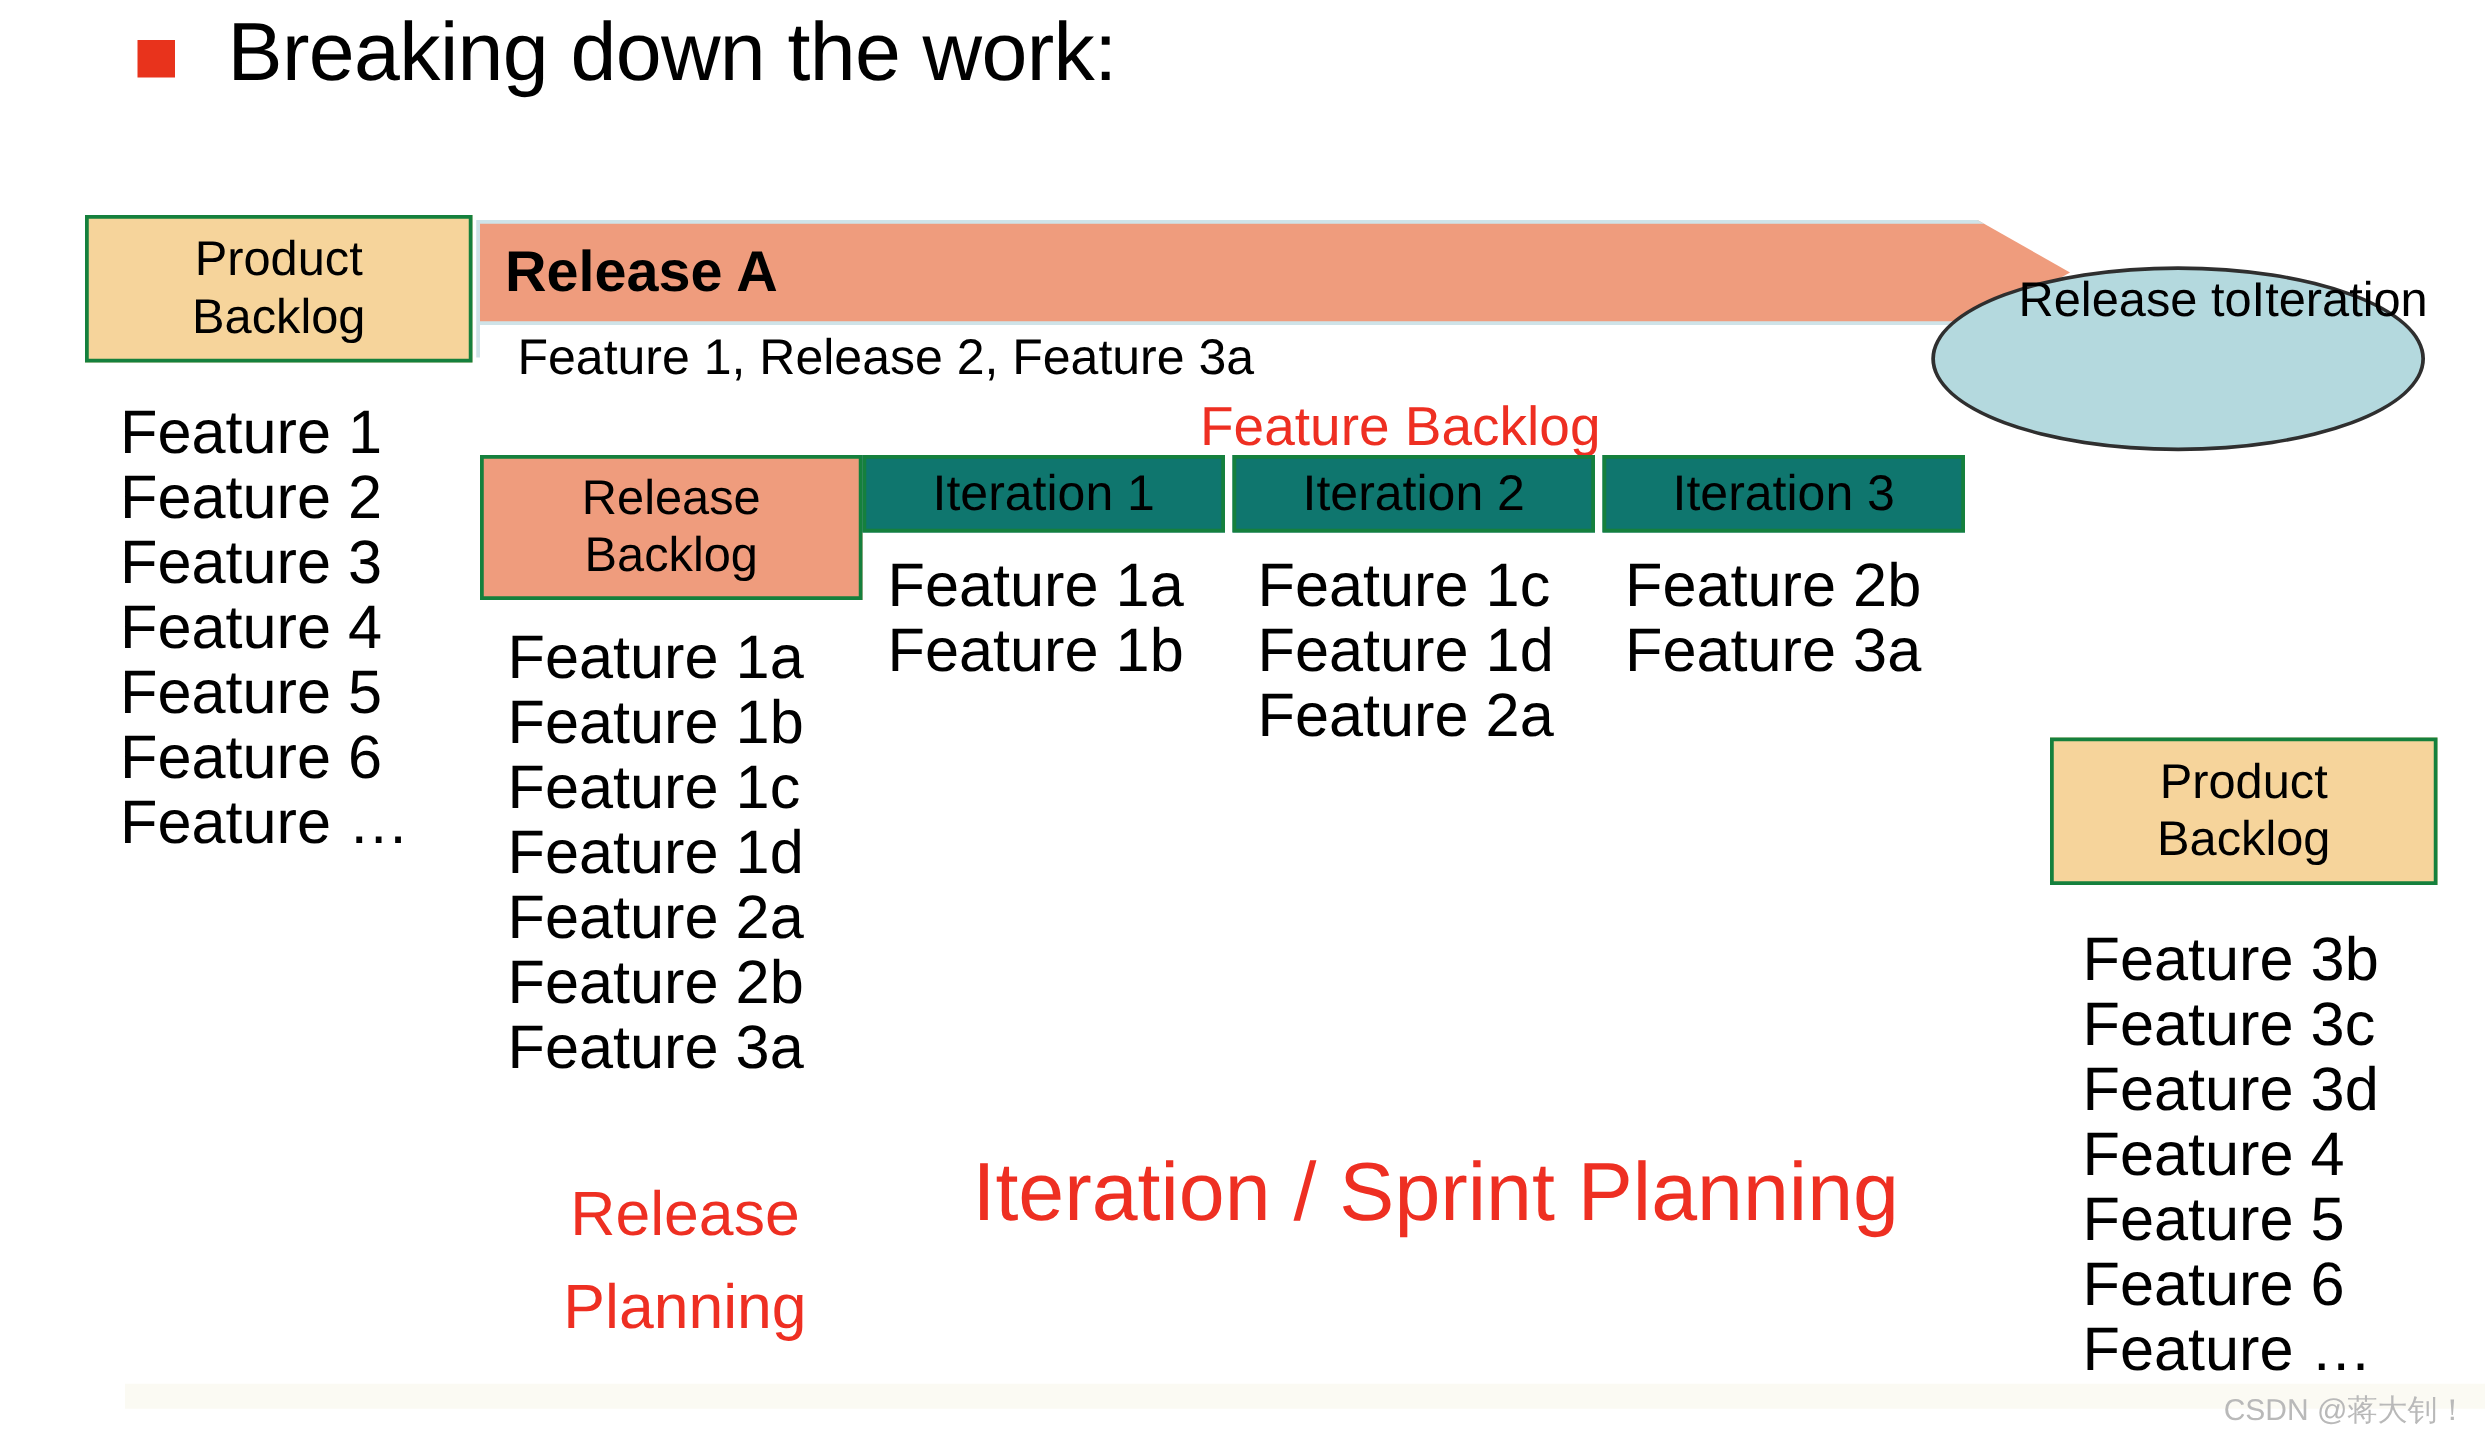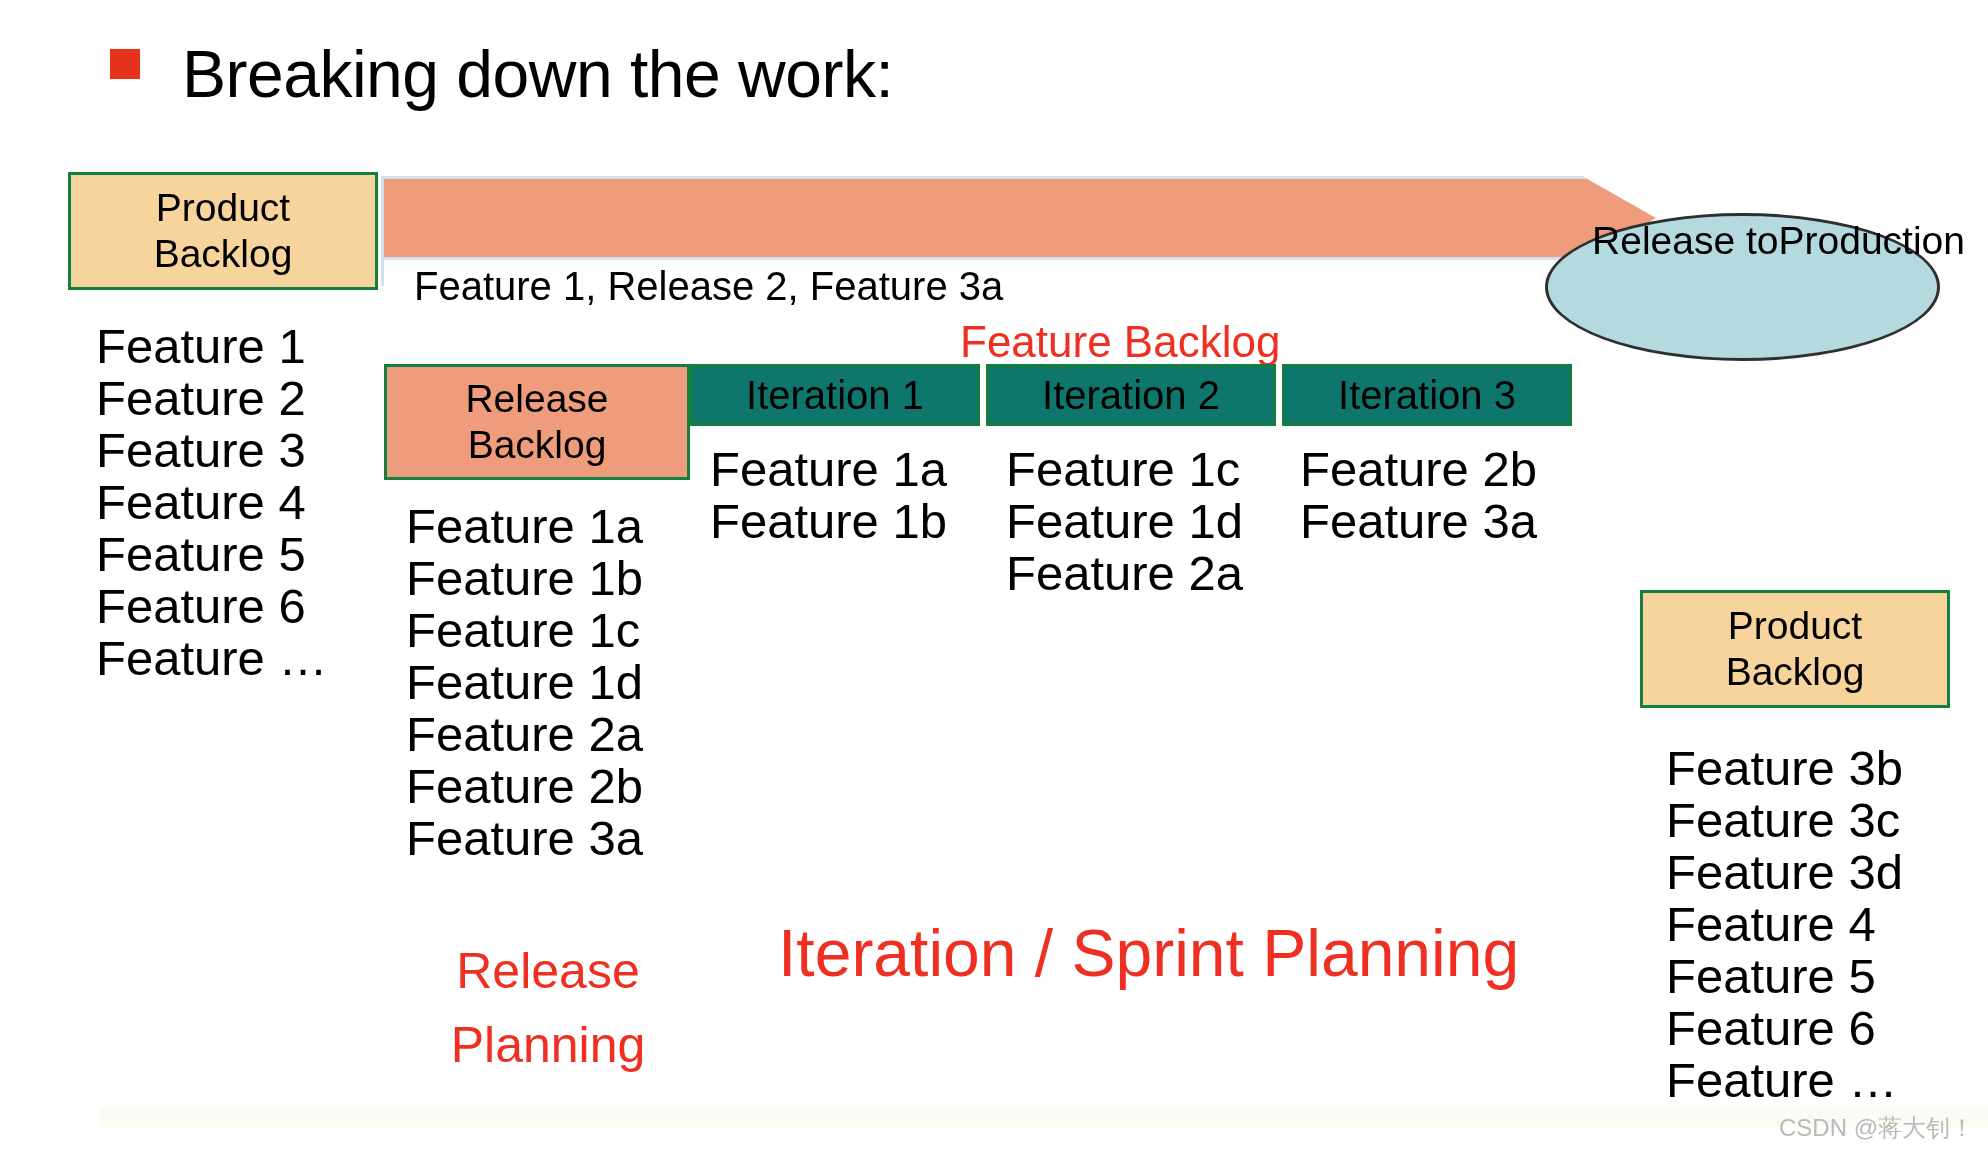--- a/index.html
+++ b/index.html
@@ -31,21 +31,20 @@
     background: #e8331c;
     flex: 0 0 auto;
     margin-top: 12px;
   }
   #title-text {
     font-size: 66px;
     line-height: 78px;
     font-weight: 400;
     letter-spacing: -0.5px;
     white-space: nowrap;
-    margin-top: 33px;
   }
 
   
   .hdr-box {
     position: absolute;
     box-sizing: border-box;
     display: flex;
     flex-direction: column;
     align-items: center;
     justify-content: center;
@@ -199,26 +198,27 @@
   <div>Feature 3</div>
   <div>Feature 4</div>
   <div>Feature 5</div>
   <div>Feature 6</div>
   <div>Feature …</div>
 </div>
 
 <div id="release-left-rule"></div>
 <div id="release-a-arrow">
   <div class="arrow-shape"></div>
+  <div id="release-a-label">Release A</div>
 </div>
 <div id="release-a-features">Feature 1, Release 2, Feature 3a</div>
 
 <div id="release-to-production">
   <div>Release to</div>
-  <div>Production</div>
+  <div>Iteration</div>
 </div>
 
 <div class="red-label" id="sprint-backlog-label">Feature Backlog</div>
 
 <div class="hdr-box salmon" style="left:384px; top:364px; width:306px; height:116px;">
   <div>Release</div>
   <div>Backlog</div>
 </div>
 <div class="feature-list" style="left:406px; top:500px;">
   <div>Feature 1a</div>

